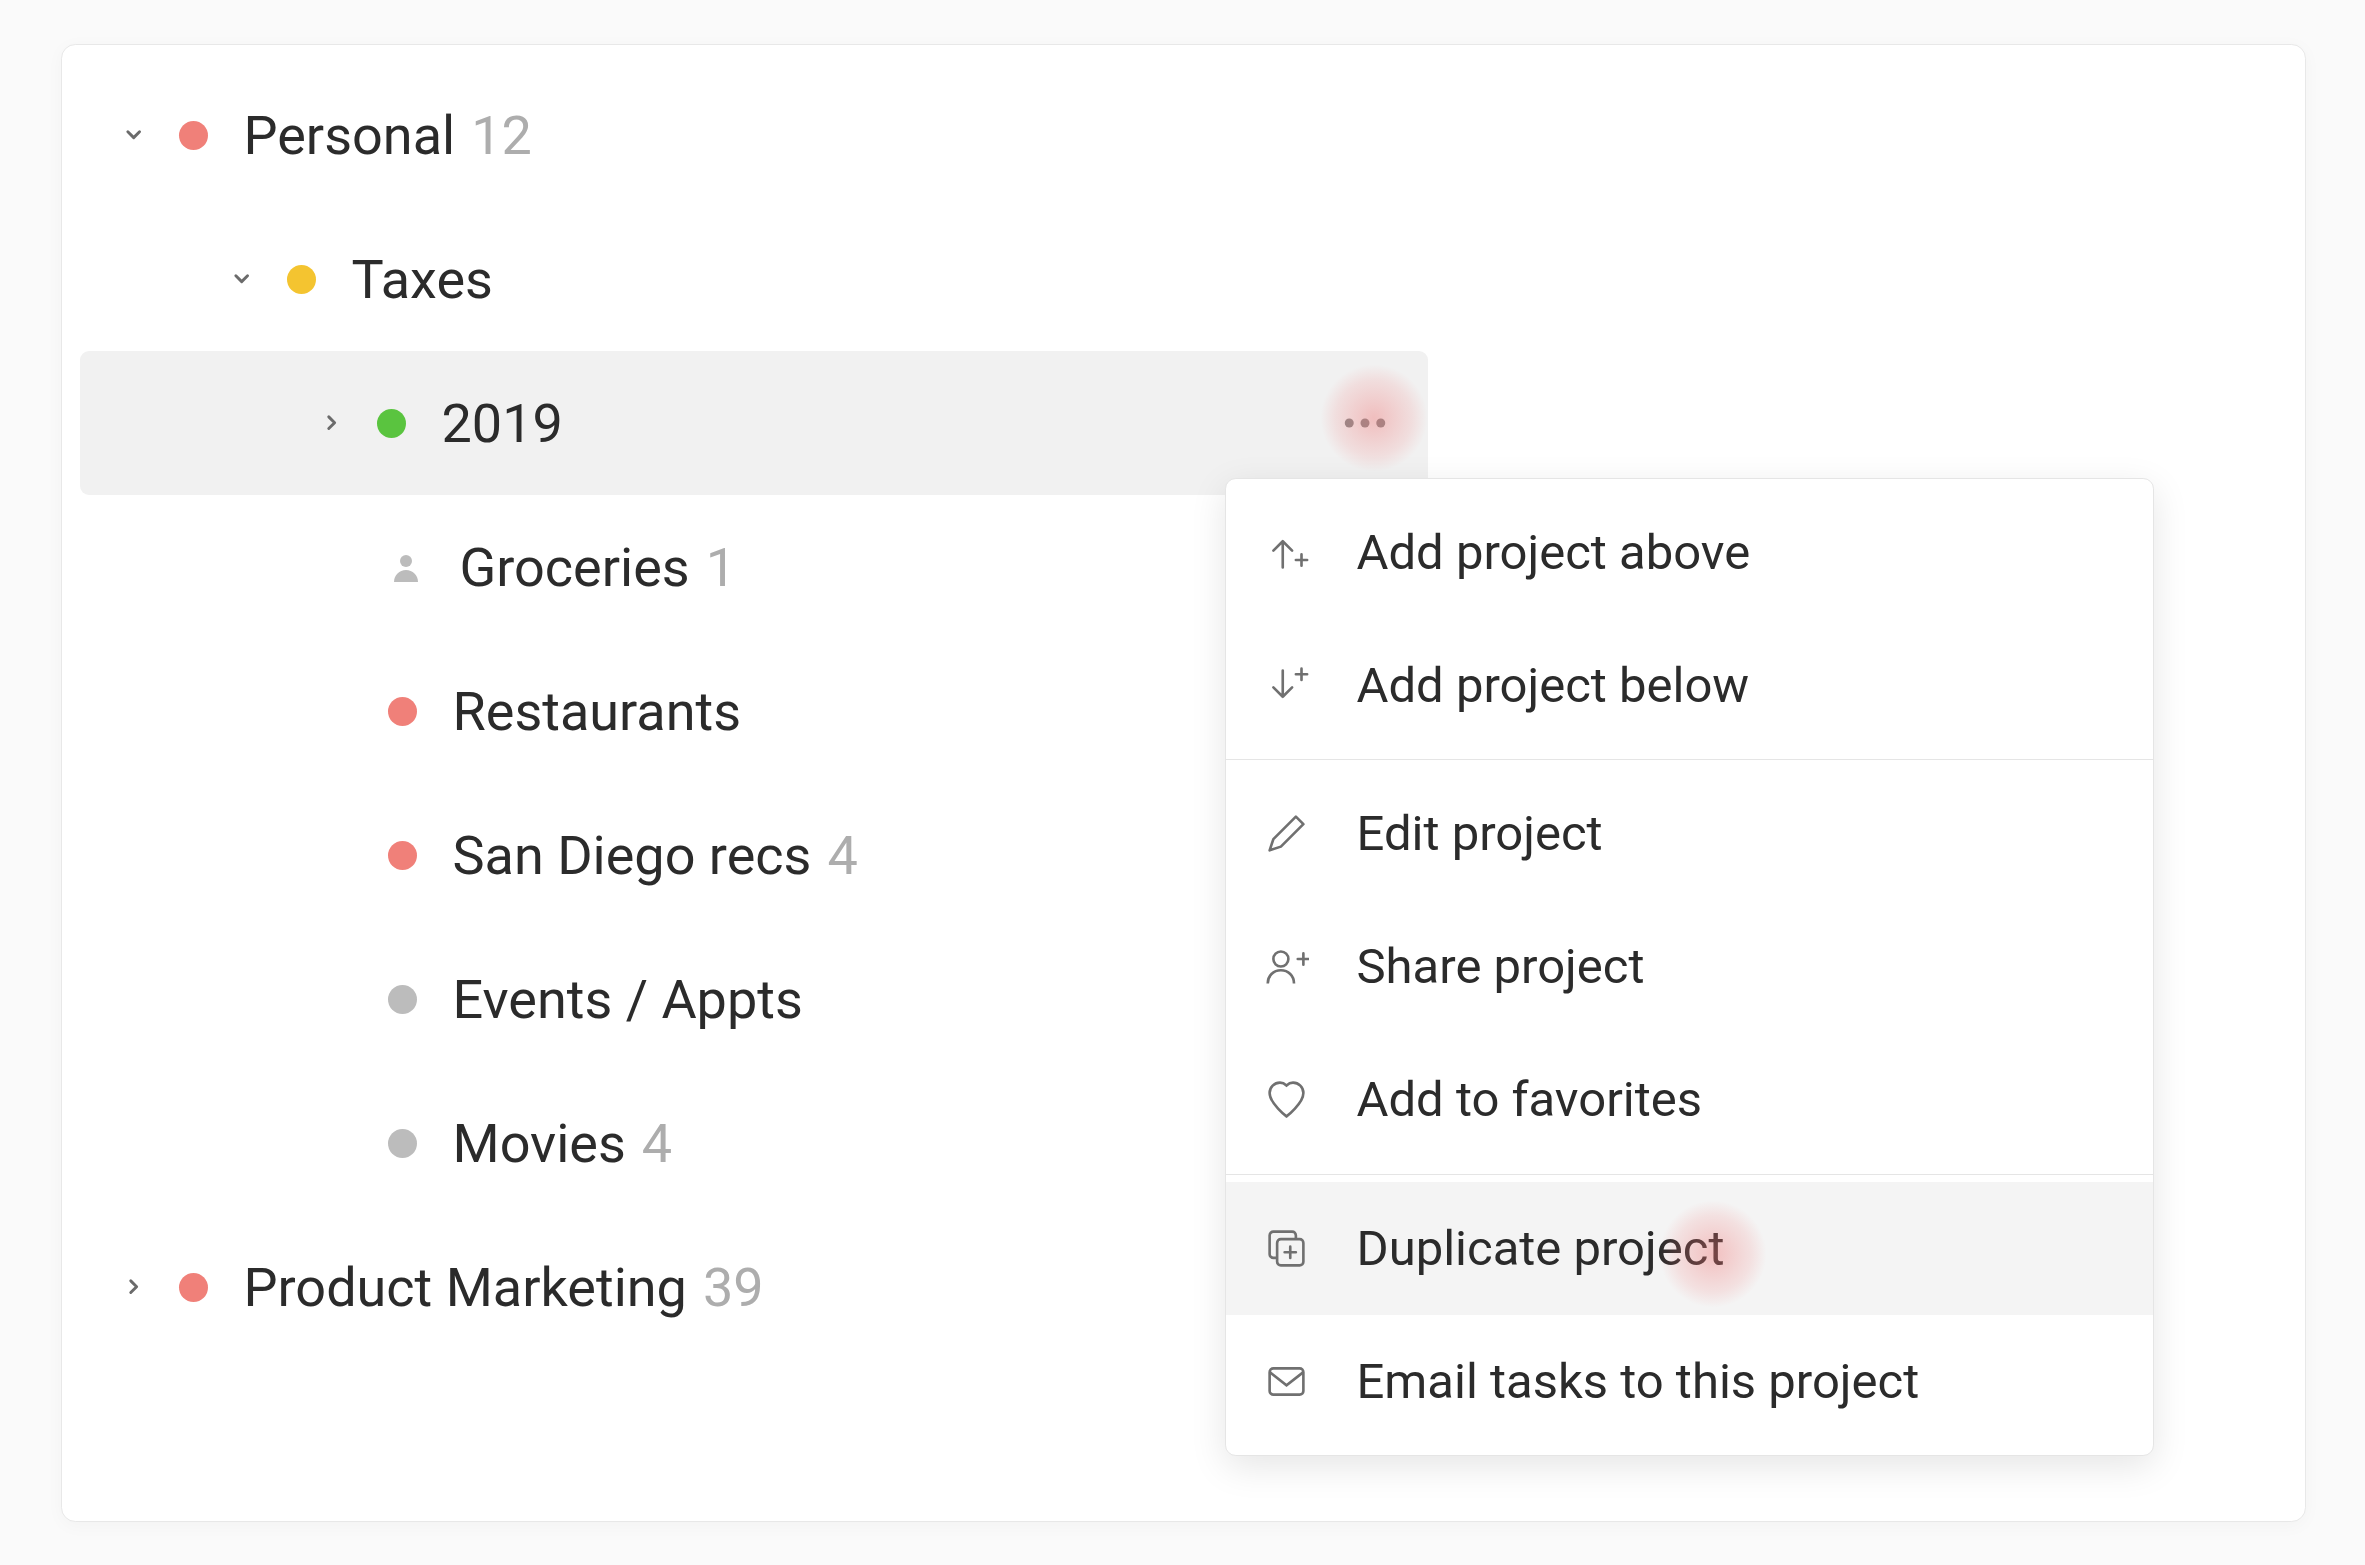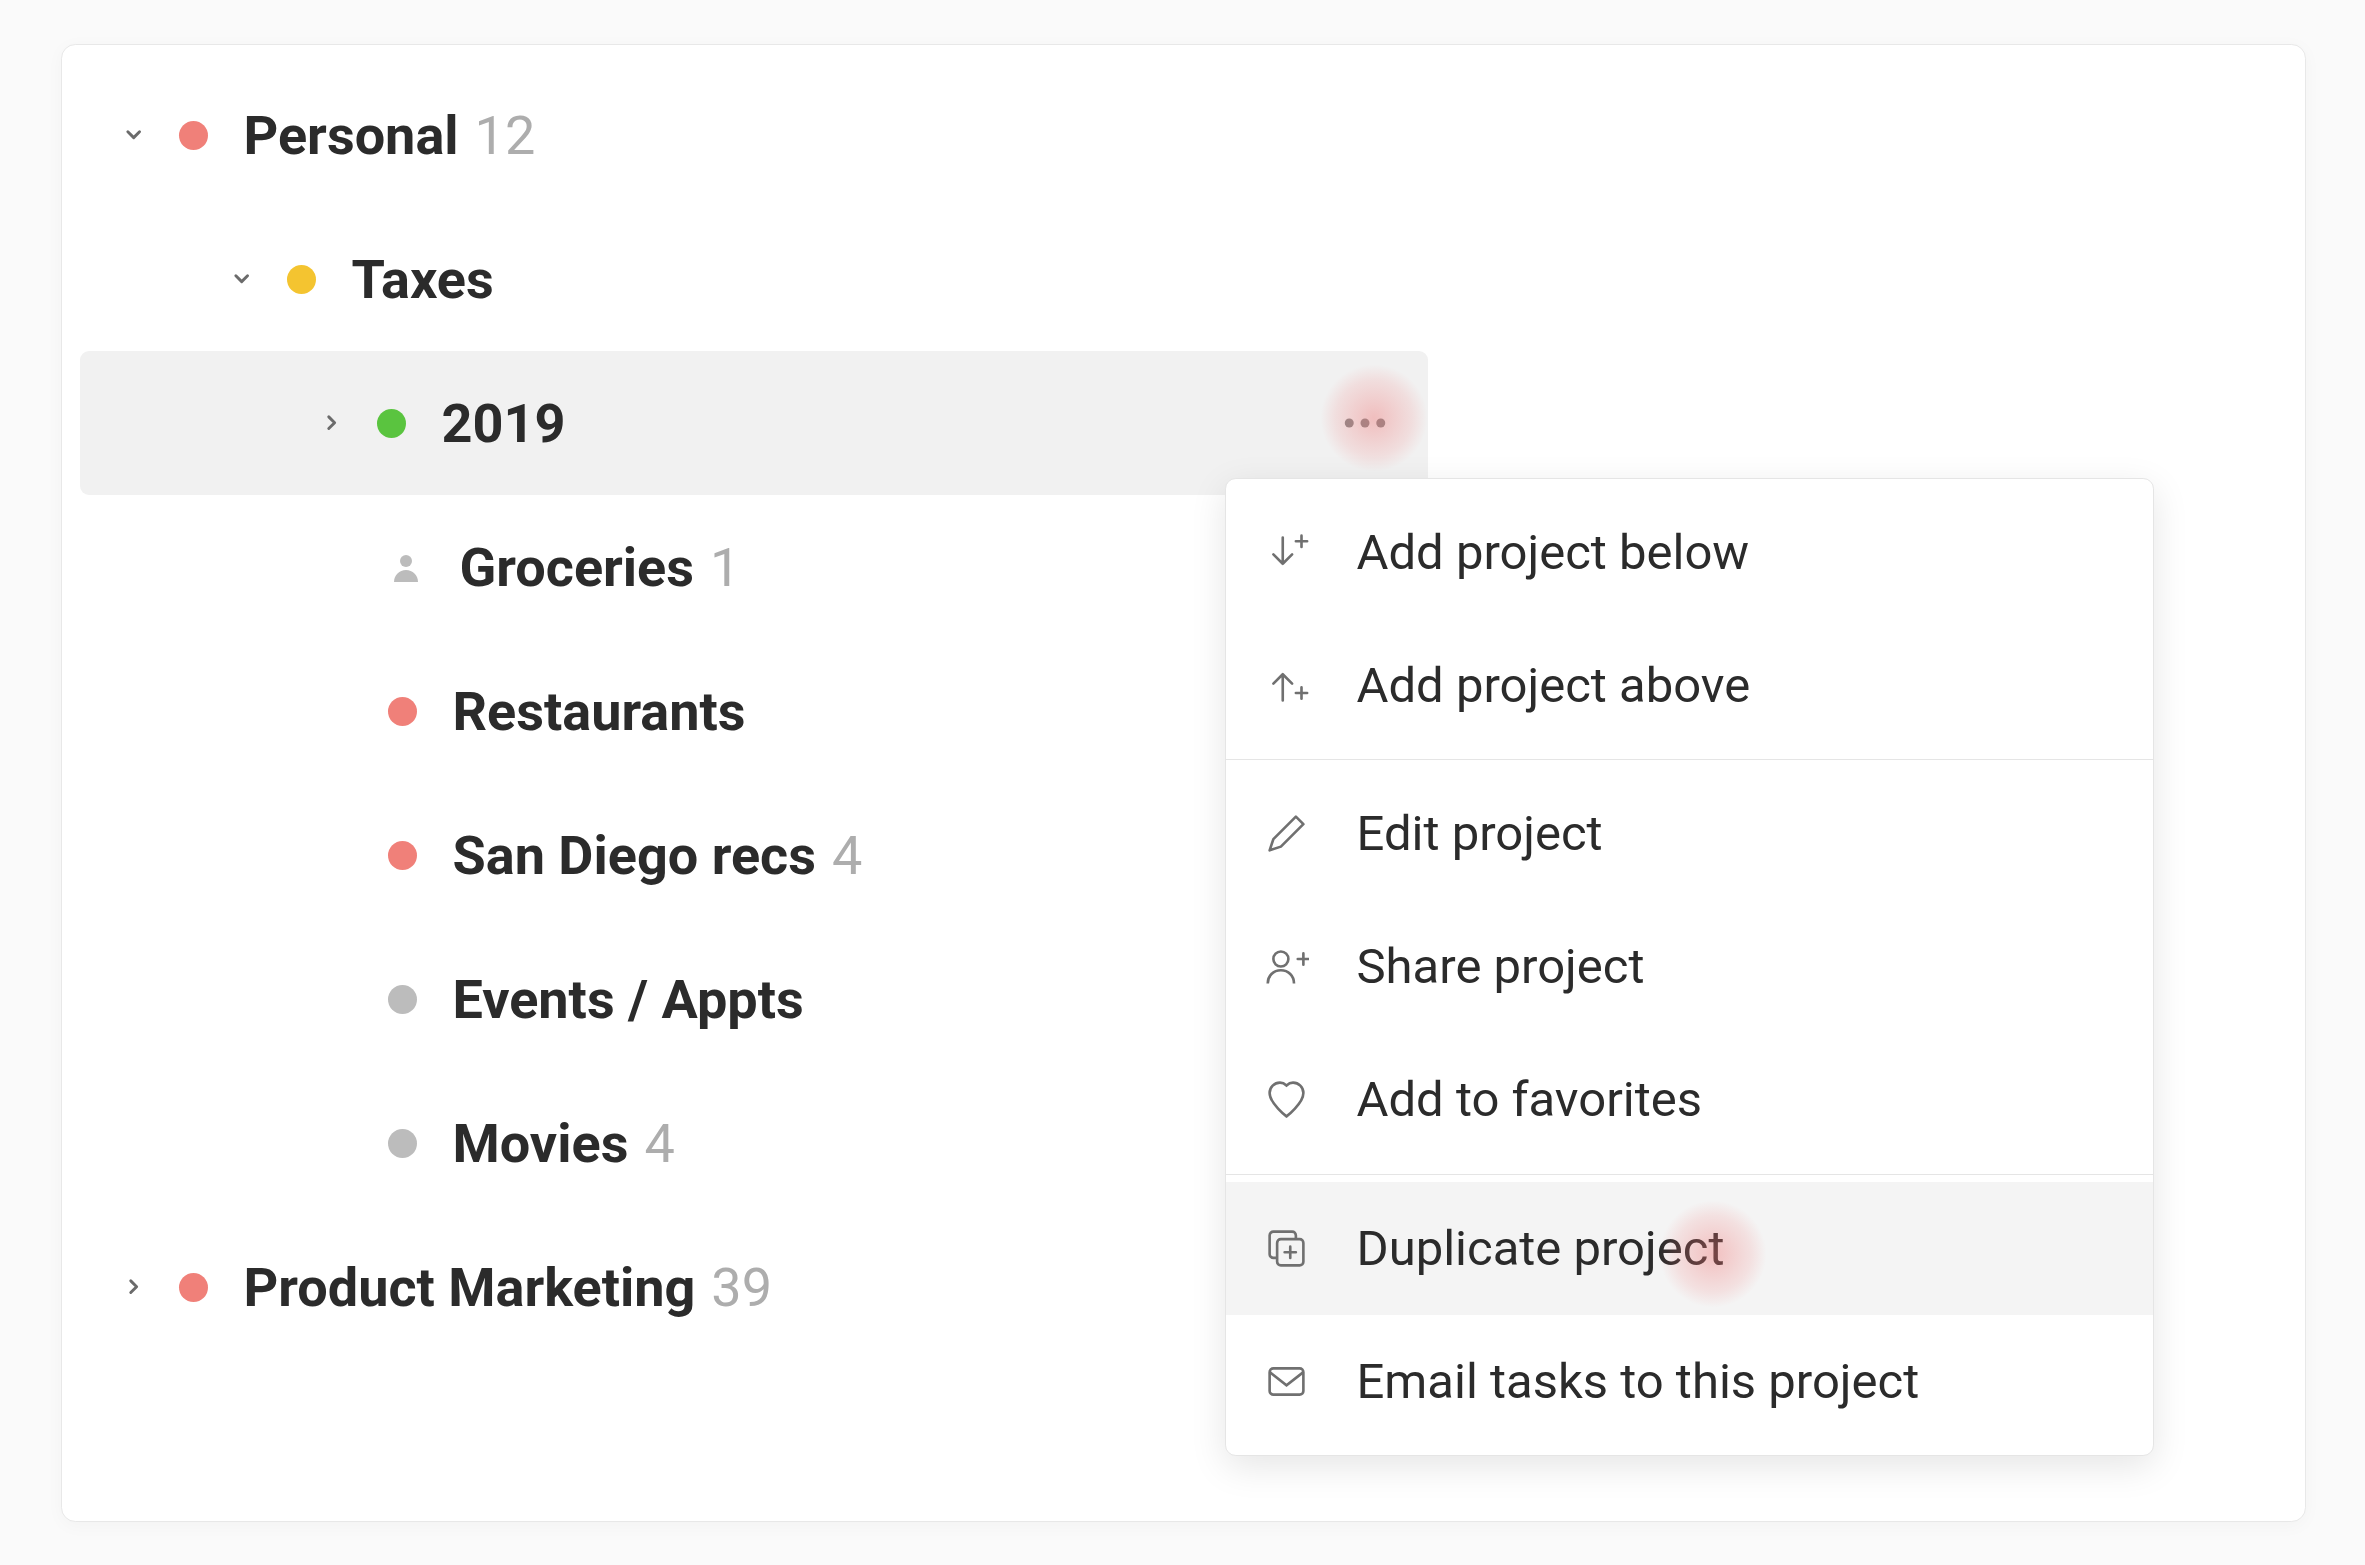--- a/index.html
+++ b/index.html
@@ -62,21 +62,21 @@
   }
   .icon-person {
     width: 36px;
     height: 36px;
     flex-shrink: 0;
     color: #bcbcbc;
   }
   .label {
     font-size: 54px;
     color: #2b2b2b;
-    font-weight: 700;
+    font-weight: 400;
     white-space: nowrap;
   }
   .count {
     font-size: 54px;
     color: #adadad;
     font-weight: 400;
     margin-left: 16px;
   }
   .spacer { flex: 1; }
   .more-btn {
@@ -247,34 +247,34 @@
         <span class="label">Product Marketing</span>
         <span class="count">39</span>
         <span class="spacer"></span>
       </div>
     </div>
 
   <div class="menu" id="menu">
       <div class="menu-item">
         <span class="menu-icon">
           <svg viewBox="0 0 24 24">
+            <path d="M10 20 V6 M5 11 l5 -5 l5 5" stroke-linecap="round" stroke-linejoin="round"></path>
+            <path d="M17 16 h6 M20 13 v6" stroke-linecap="round"></path>
+          </svg>
+        </span>
+        <span class="menu-label">Add project above</span>
+      </div>
+      <div class="menu-item">
+        <span class="menu-icon">
+          <svg viewBox="0 0 24 24">
             <path d="M10 4 V18 M5 13 l5 5 l5 -5" stroke-linecap="round" stroke-linejoin="round"></path>
             <path d="M17 6 h6 M20 3 v6" stroke-linecap="round"></path>
           </svg>
         </span>
         <span class="menu-label">Add project below</span>
-      </div>
-      <div class="menu-item">
-        <span class="menu-icon">
-          <svg viewBox="0 0 24 24">
-            <path d="M10 20 V6 M5 11 l5 -5 l5 5" stroke-linecap="round" stroke-linejoin="round"></path>
-            <path d="M17 16 h6 M20 13 v6" stroke-linecap="round"></path>
-          </svg>
-        </span>
-        <span class="menu-label">Add project above</span>
       </div>
       <div class="menu-sep"></div>
       <div class="menu-item">
         <span class="menu-icon">
           <svg viewBox="0 0 24 24">
             <path d="M3 21 l2 -6 L17 3 l4 4 L9 19 z" stroke-linejoin="round"></path>
           </svg>
         </span>
         <span class="menu-label">Edit project</span>
       </div>

